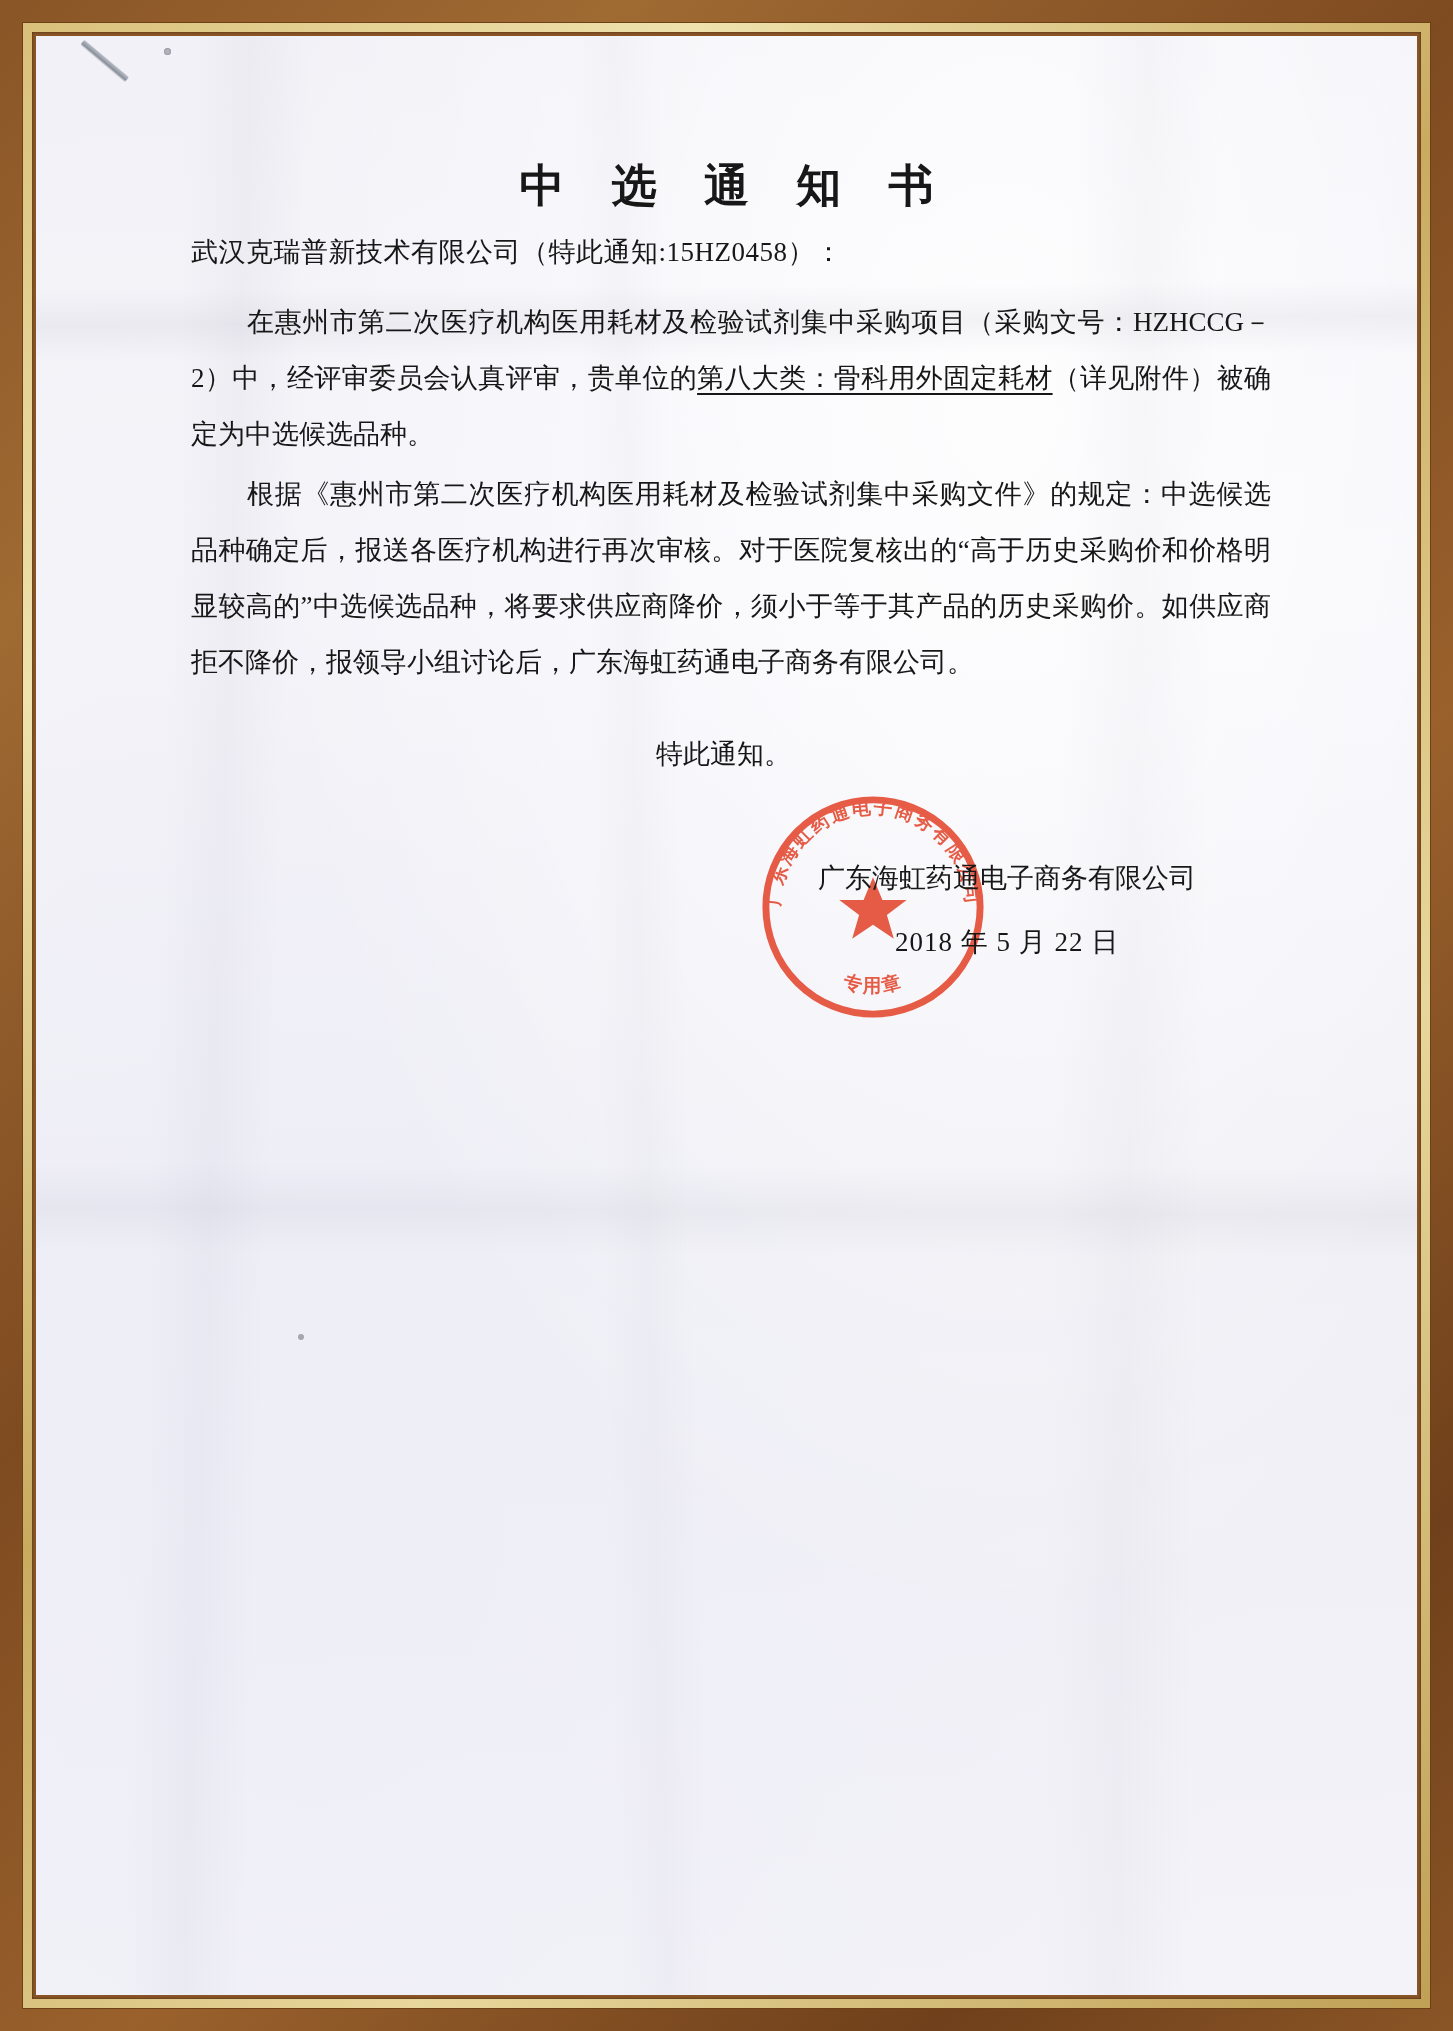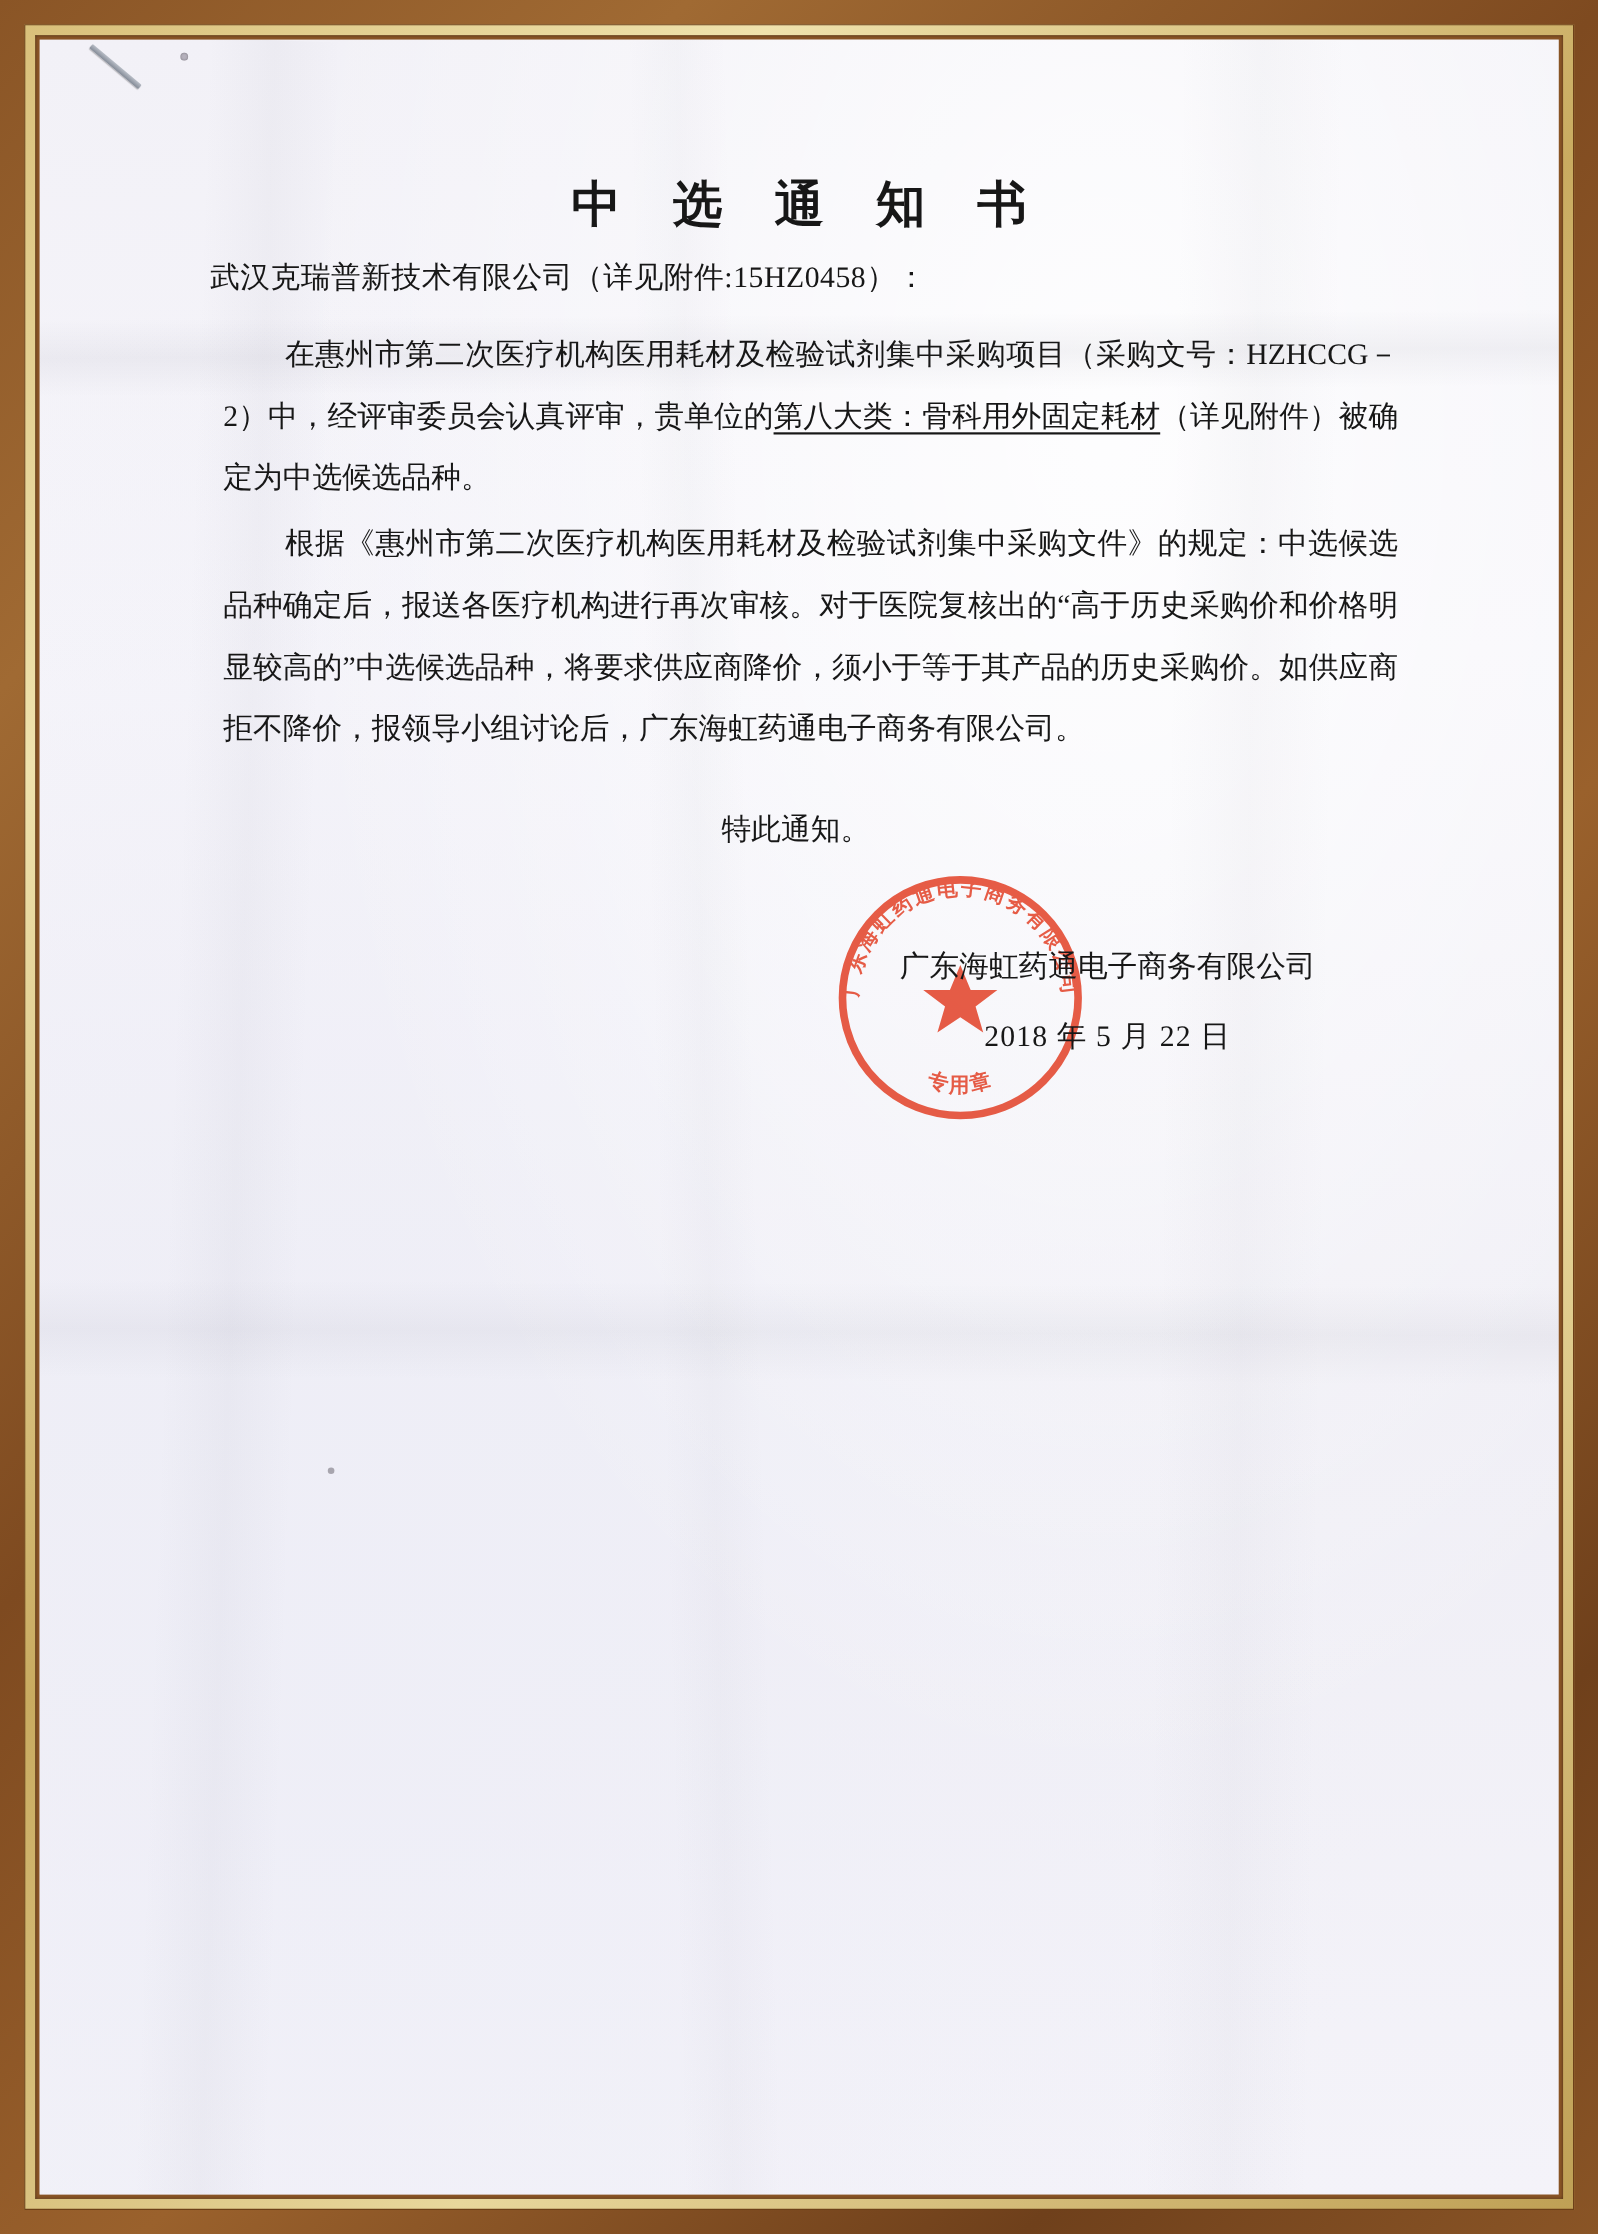--- a/index.html
+++ b/index.html
@@ -119,21 +119,21 @@
     position: absolute;
     left: 155px;
     top: 258px;
     width: 1080px;
     font-size: 27px;
     line-height: 56px;
     text-align: justify;
   }
   .para {
     text-indent: 56px;
-    margin: 0 0 4px 12px;
+    margin: 0 0 4px 0;
   }
   .u { text-decoration: underline; text-underline-offset: 6px; }
 
   .notice-line {
     position: absolute;
     left: 155px;
     top: 700px;
     font-size: 27px;
     text-indent: 56px;
     width: 600px;
@@ -186,21 +186,21 @@
   <div class="crease c5"></div>
 
   <div class="staple staple-bar"></div>
   <div class="staple staple-hole"></div>
   <div class="dot-mark"></div>
 
   <div class="doc">
 
     <div class="title">中 选 通 知 书</div>
 
-    <div class="addressee">武汉克瑞普新技术有限公司（详见附件:15HZ0458）：</div>
+    <div class="addressee">武汉克瑞普新技术有限公司（特此通知:15HZ0458）：</div>
 
     <div class="body-block">
       <p class="para"><span>在惠州市第二次医疗机构医用耗材及检验试剂集中采购项目（采购文号：HZHCCG－2）中，经评审委员会认真评审，贵单位的</span><span class="u">第八大类：骨科用外固定耗材</span><span>（详见附件）被确定为中选候选品种。</span></p>
 
       <p class="para">根据《惠州市第二次医疗机构医用耗材及检验试剂集中采购文件》的规定：中选候选品种确定后，报送各医疗机构进行再次审核。对于医院复核出的“高于历史采购价和价格明显较高的”中选候选品种，将要求供应商降价，须小于等于其产品的历史采购价。如供应商拒不降价，报领导小组讨论后，广东海虹药通电子商务有限公司。</p>
     </div>
 
     <div class="notice-line">特此通知。</div>
 
     <div class="seal">

